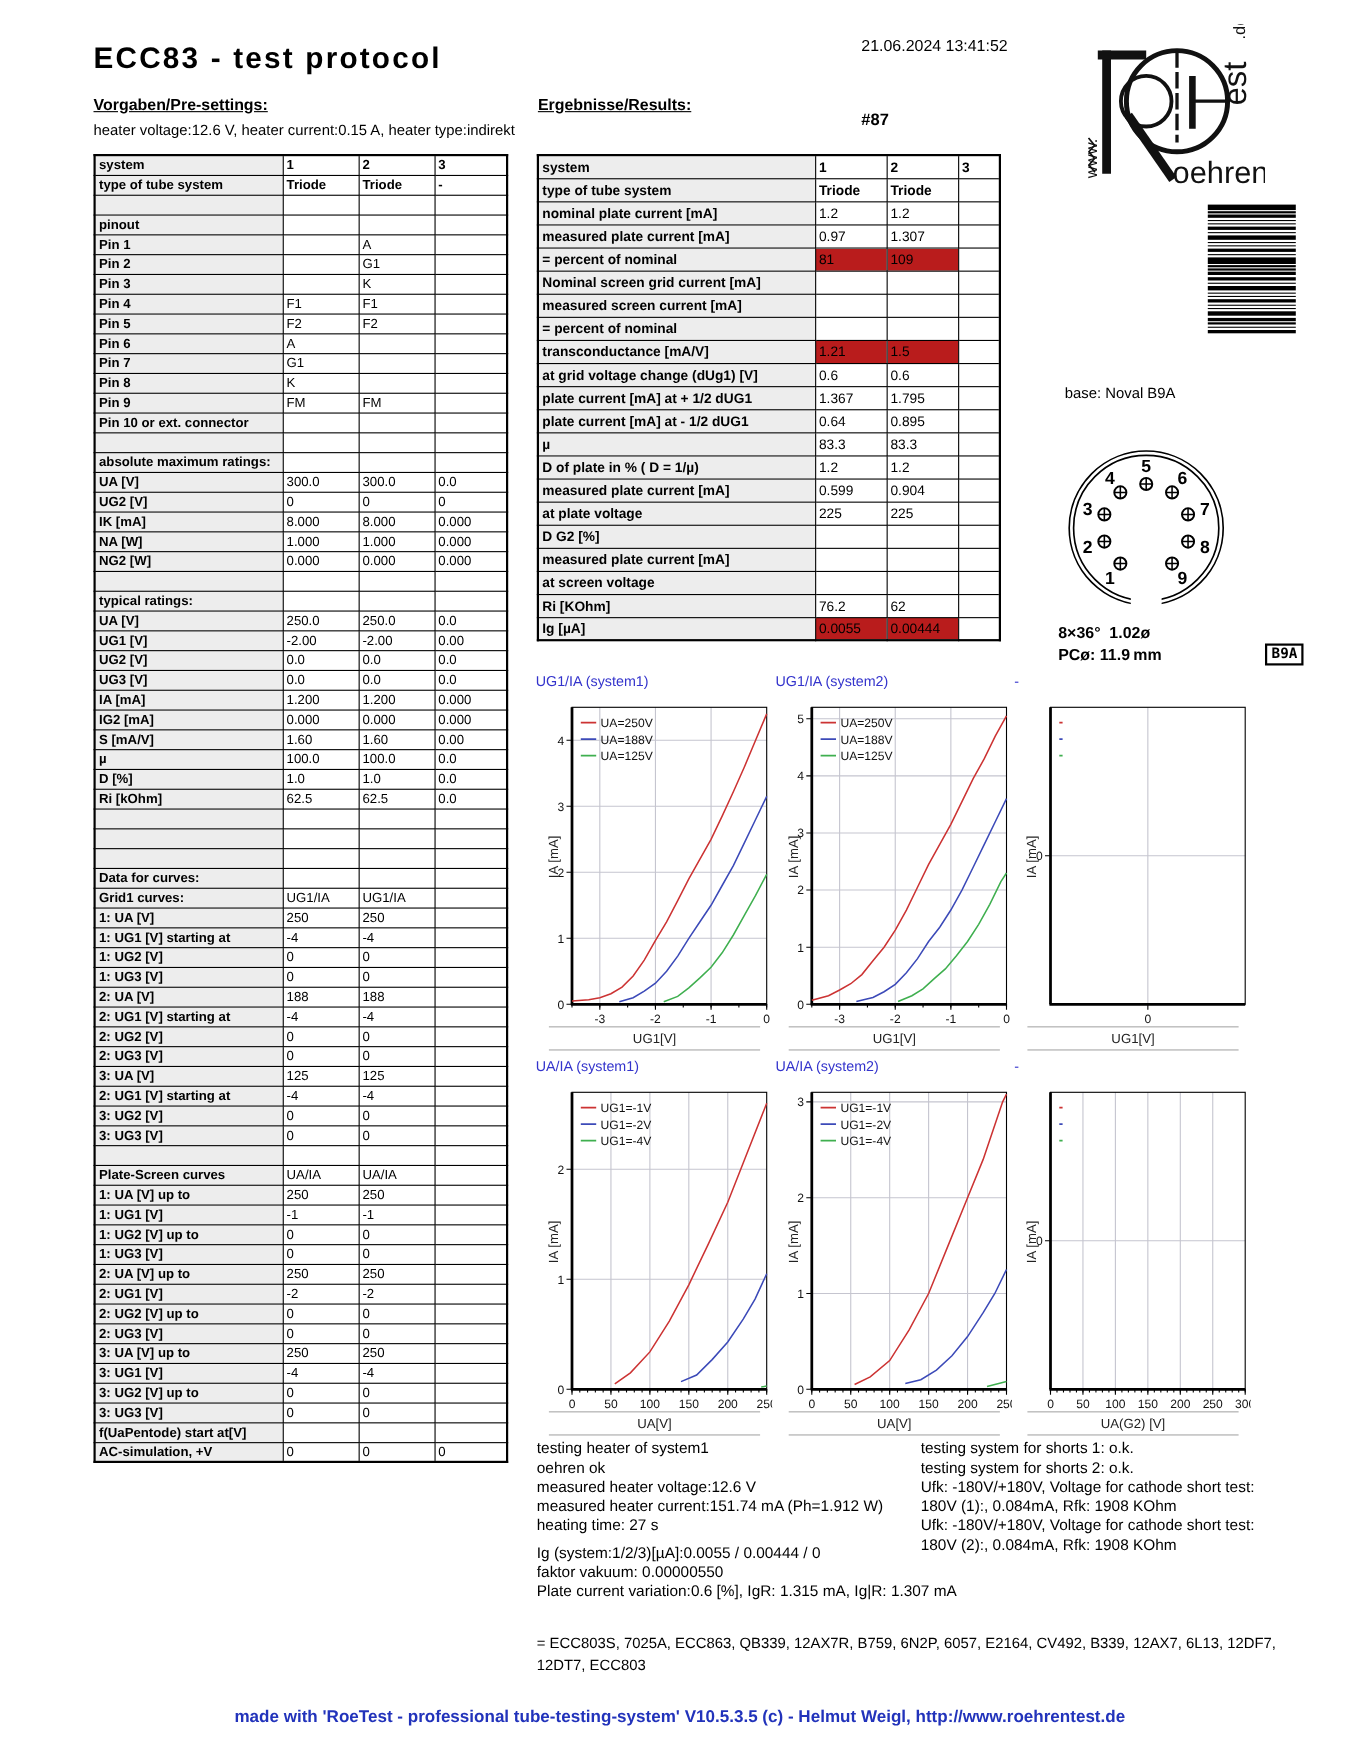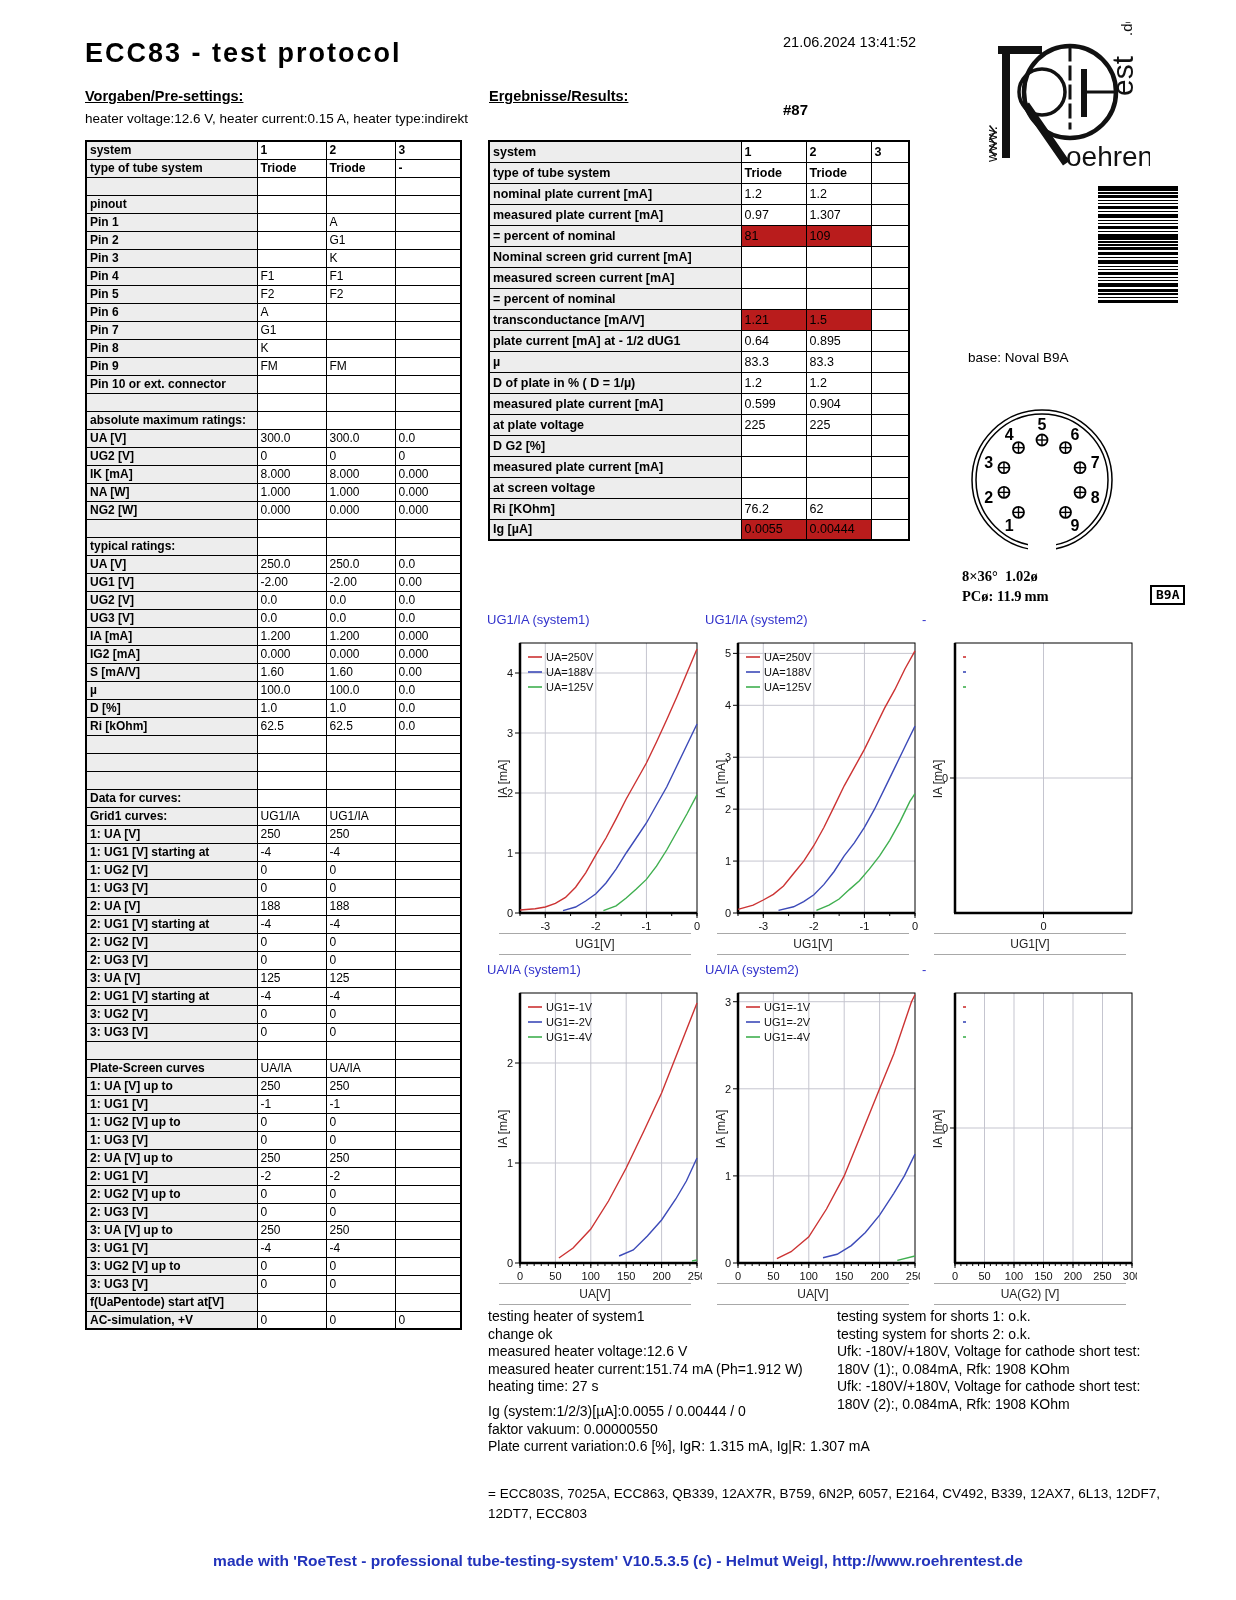--- a/index.html
+++ b/index.html
@@ -19,21 +19,21 @@
   #left-table tr{height:18px}
   #right-table{left:488px;top:140px;width:420px}
   #right-table tr{height:21px}
   #right-table td{font-size:12.5px}
   td.g{background:#b91c1c}
   #logo{left:980px;top:22px;width:170px;height:152px}
   #barcode{left:1098px;top:186px;width:80px}
   #barcode div{background:#000;width:80px}
   #base-label{left:968px;top:350px;font-size:13.5px}
   #base-svg{left:958px;top:396px}
-  #base-spec{left:962px;top:566px;font-family:Liberation Serif, serif;font-weight:bold;font-size:14.5px;line-height:20px;white-space:pre}
+  #base-spec{left:962px;top:566px;font-family:Liberation Sans, sans-serif;font-weight:bold;font-size:14.5px;line-height:20px;white-space:pre}
   #base-badge{left:1150px;top:585px;border:2px solid #000;font-family:"DejaVu Sans Mono",monospace;font-weight:bold;font-size:13px;padding:0 4px;line-height:16px}
   .ctitle{position:absolute;width:215px;color:#3333cc;font-size:13px}
   svg.plot{position:absolute}
   svg.plot text{font-family:"Liberation Sans",sans-serif;font-size:11px;fill:#111}
   .ylab{position:absolute;width:60px;text-align:center;transform:rotate(-90deg);font-size:12px;color:#222}
   .xstrip{position:absolute;width:192px;height:20px;border-top:1px solid #a8a8a8;border-bottom:1px solid #a8a8a8;text-align:center;font-size:12px;line-height:20px;color:#222}
   .noteblock{position:absolute;font-size:14px;line-height:17.5px}
   #equivalents{left:488px;top:1484px;width:672px;font-size:13.5px;line-height:20px;text-align:justify;position:absolute}
   #footer{left:0;top:1552px;width:1236px;text-align:center;color:#2233bb;font-weight:bold;font-size:15.5px;position:absolute}
 </style>
@@ -557,20 +557,32 @@
       <tr>
         <td class="lbl">= percent of nominal</td>
         <td></td>
         <td></td>
         <td></td>
       </tr>
       <tr>
         <td class="lbl">transconductance [mA/V]</td>
         <td class="g">1.21</td>
         <td class="g">1.5</td>
+        <td></td>
+      </tr>
+      <tr>
+        <td class="lbl">at grid voltage change (dUg1) [V]</td>
+        <td>0.6</td>
+        <td>0.6</td>
+        <td></td>
+      </tr>
+      <tr>
+        <td class="lbl">plate current [mA] at + 1/2 dUG1</td>
+        <td>1.367</td>
+        <td>1.795</td>
         <td></td>
       </tr>
       <tr>
         <td class="lbl">plate current [mA] at - 1/2 dUG1</td>
         <td>0.64</td>
         <td>0.895</td>
         <td></td>
       </tr>
       <tr>
         <td class="lbl">µ</td>
@@ -998,21 +1010,21 @@
     <text x="26" y="149" text-anchor="end">0</text>
     <line x1="41" y1="24" x2="44" y2="24" stroke="#cc3333" stroke-width="1.6"></line>
     <line x1="41" y1="39" x2="44" y2="39" stroke="#3c4ab8" stroke-width="1.6"></line>
     <line x1="41" y1="54" x2="44" y2="54" stroke="#3faf4f" stroke-width="1.6"></line>
   </svg>
 <div class="ylab" style="left:908px;top:1122px">IA [mA]</div>
 <div class="xstrip" style="left:934px;top:1283px">UA(G2) [V]</div>
 
 <div class="noteblock" id="note-heater" style="left:488px;top:1308px">
     <div>testing heater of system1</div>
-    <div>change ok</div>
+    <div>oehren ok</div>
     <div>measured heater voltage:12.6 V</div>
     <div>measured heater current:151.74 mA (Ph=1.912 W)</div>
     <div>heating time: 27 s</div>
   </div>
 <div class="noteblock" id="note-shorts" style="left:837px;top:1308px">
     <div>testing system for shorts 1: o.k.</div>
     <div>testing system for shorts 2: o.k.</div>
     <div>Ufk: -180V/+180V, Voltage for cathode short test:</div>
     <div>180V (1):, 0.084mA, Rfk: 1908 KOhm</div>
     <div>Ufk: -180V/+180V, Voltage for cathode short test:</div>

